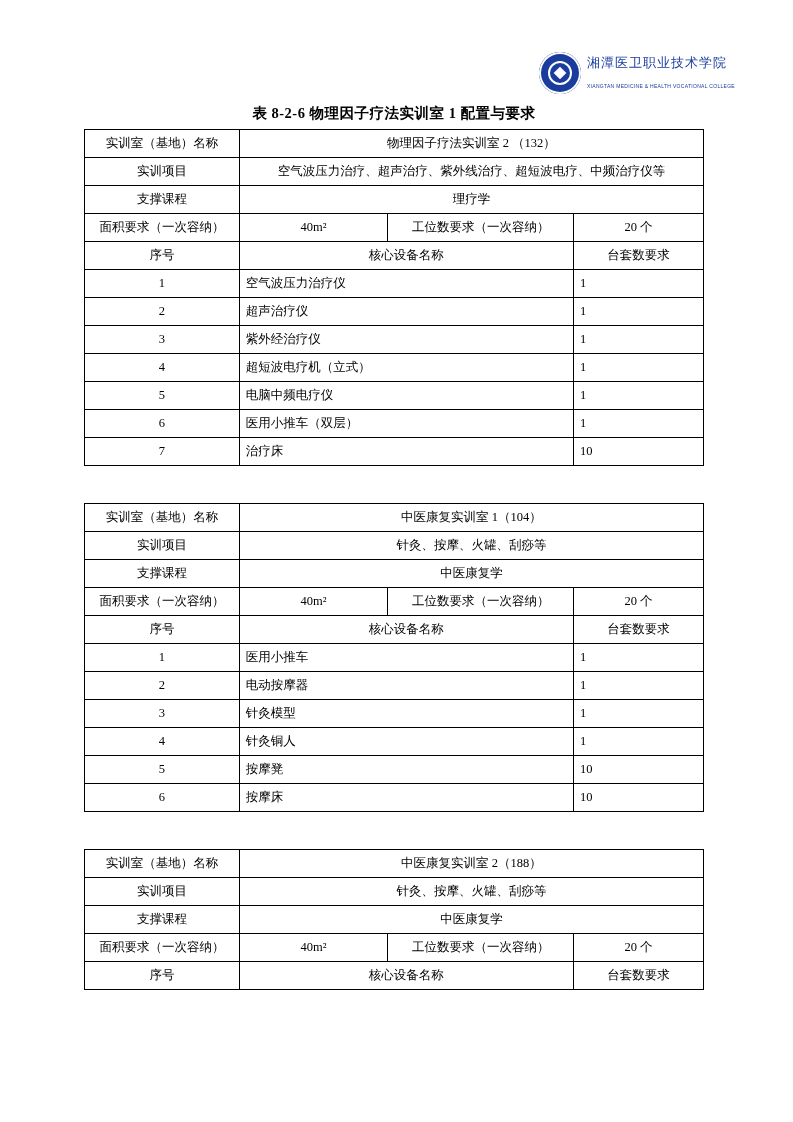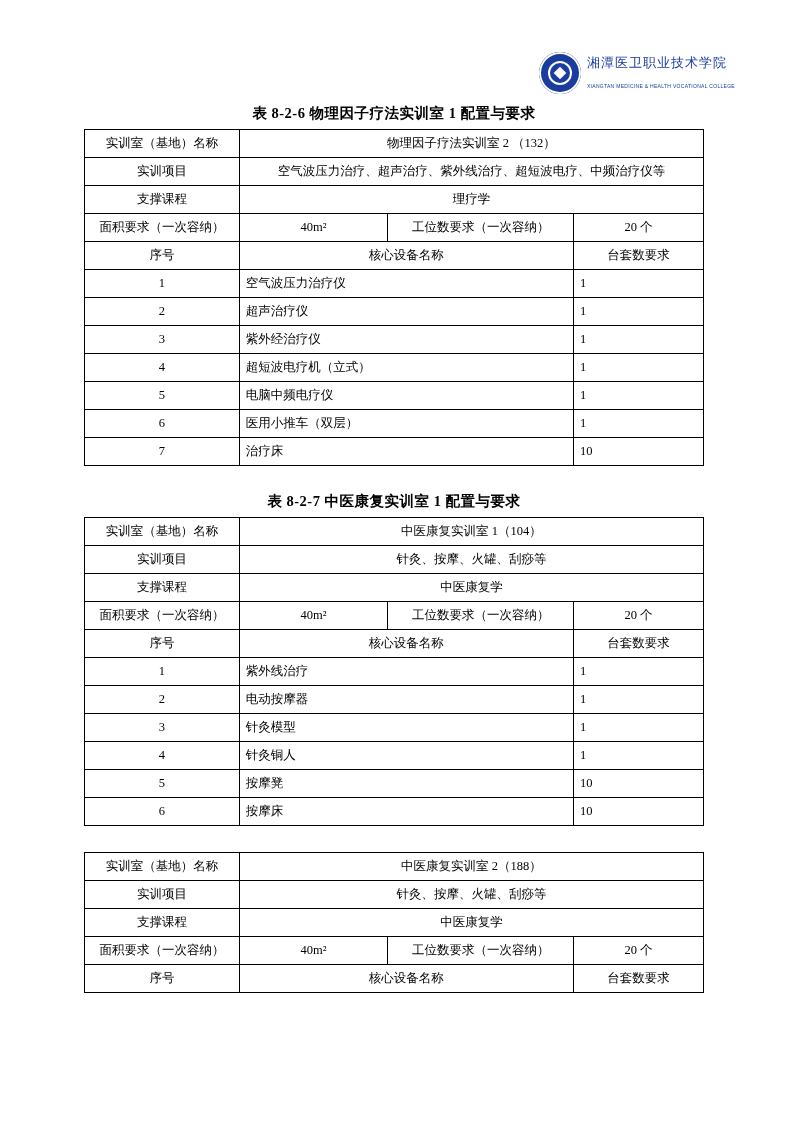--- a/index.html
+++ b/index.html
@@ -86,21 +86,21 @@
   }
 
   .tbl-title {
     text-align: center;
     font-size: 14.5px;
     font-weight: bold;
     font-family: "Liberation Serif", serif;
     margin: 0 0 6px 0;
     letter-spacing: 0.5px;
   }
-  .block { margin-bottom: 26px; }
+  .block { margin-bottom: 37px; }
 
   table.doc {
     border-collapse: collapse;
     width: 100%;
     table-layout: fixed;
   }
   table.doc td {
     border: 1px solid #000000;
     font-size: 12.5px;
     height: 25px;
@@ -203,21 +203,20 @@
           <tr>
             <td class="c">7</td>
             <td class="l" colspan="2">治疗床</td>
             <td class="l">10</td>
           </tr>
         </tbody>
       </table>
     </div>
 
     <div class="block">
-      <div class="tbl-title">表 8-2-7   中医康复实训室 1 配置与要求</div>
       <table class="doc">
         <colgroup>
           <col style="width:25%">
             <col style="width:24%">
             <col style="width:30%">
             <col style="width:21%">
         </colgroup>
         <tbody>
           <tr>
             <td class="c">实训室（基地）名称</td>
@@ -237,21 +236,21 @@
             <td class="c">工位数要求（一次容纳）</td>
             <td class="c">20 个</td>
           </tr>
           <tr>
             <td class="c">序号</td>
             <td class="c" colspan="2">核心设备名称</td>
             <td class="c">台套数要求</td>
           </tr>
           <tr>
             <td class="c">1</td>
-            <td class="l" colspan="2">紫外线治疗</td>
+            <td class="l" colspan="2">医用小推车</td>
             <td class="l">1</td>
           </tr>
           <tr>
             <td class="c">2</td>
             <td class="l" colspan="2">电动按摩器</td>
             <td class="l">1</td>
           </tr>
           <tr>
             <td class="c">3</td>
             <td class="l" colspan="2">针灸模型</td>

